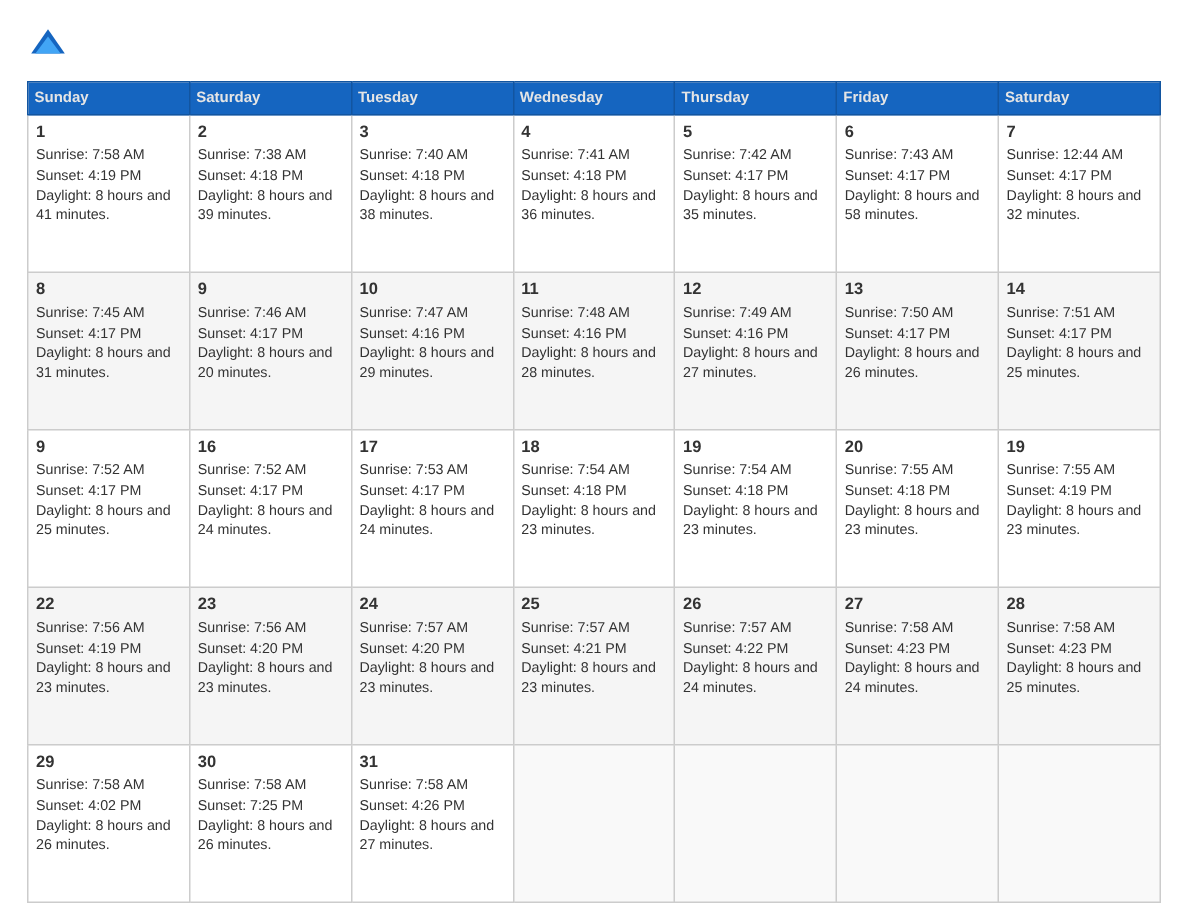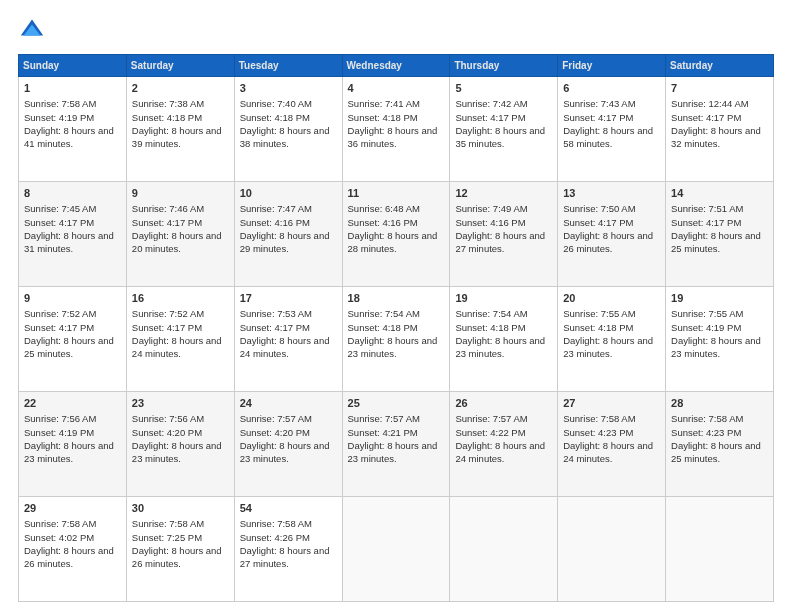--- a/index.html
+++ b/index.html
@@ -139,21 +139,21 @@
           <td><span class="day-num">3</span><span>Sunrise: 7:40 AM</span><br><span>Sunset: 4:18 PM</span><br><span>Daylight: 8 hours and 38 minutes.</span></td>
           <td><span class="day-num">4</span><span>Sunrise: 7:41 AM</span><br><span>Sunset: 4:18 PM</span><br><span>Daylight: 8 hours and 36 minutes.</span></td>
           <td><span class="day-num">5</span><span>Sunrise: 7:42 AM</span><br><span>Sunset: 4:17 PM</span><br><span>Daylight: 8 hours and 35 minutes.</span></td>
           <td><span class="day-num">6</span><span>Sunrise: 7:43 AM</span><br><span>Sunset: 4:17 PM</span><br><span>Daylight: 8 hours and 58 minutes.</span></td>
           <td><span class="day-num">7</span><span>Sunrise: 12:44 AM</span><br><span>Sunset: 4:17 PM</span><br><span>Daylight: 8 hours and 32 minutes.</span></td>
         </tr>
         <tr>
           <td><span class="day-num">8</span><span>Sunrise: 7:45 AM</span><br><span>Sunset: 4:17 PM</span><br><span>Daylight: 8 hours and 31 minutes.</span></td>
           <td><span class="day-num">9</span><span>Sunrise: 7:46 AM</span><br><span>Sunset: 4:17 PM</span><br><span>Daylight: 8 hours and 20 minutes.</span></td>
           <td><span class="day-num">10</span><span>Sunrise: 7:47 AM</span><br><span>Sunset: 4:16 PM</span><br><span>Daylight: 8 hours and 29 minutes.</span></td>
-          <td><span class="day-num">11</span><span>Sunrise: 6:48 AM</span><br><span>Sunset: 4:16 PM</span><br><span>Daylight: 8 hours and 28 minutes.</span></td>
+          <td><span class="day-num">11</span><span>Sunrise: 7:48 AM</span><br><span>Sunset: 4:16 PM</span><br><span>Daylight: 8 hours and 28 minutes.</span></td>
           <td><span class="day-num">12</span><span>Sunrise: 7:49 AM</span><br><span>Sunset: 4:16 PM</span><br><span>Daylight: 8 hours and 27 minutes.</span></td>
           <td><span class="day-num">13</span><span>Sunrise: 7:50 AM</span><br><span>Sunset: 4:17 PM</span><br><span>Daylight: 8 hours and 26 minutes.</span></td>
           <td><span class="day-num">14</span><span>Sunrise: 7:51 AM</span><br><span>Sunset: 4:17 PM</span><br><span>Daylight: 8 hours and 25 minutes.</span></td>
         </tr>
         <tr>
           <td><span class="day-num">9</span><span>Sunrise: 7:52 AM</span><br><span>Sunset: 4:17 PM</span><br><span>Daylight: 8 hours and 25 minutes.</span></td>
           <td><span class="day-num">16</span><span>Sunrise: 7:52 AM</span><br><span>Sunset: 4:17 PM</span><br><span>Daylight: 8 hours and 24 minutes.</span></td>
           <td><span class="day-num">17</span><span>Sunrise: 7:53 AM</span><br><span>Sunset: 4:17 PM</span><br><span>Daylight: 8 hours and 24 minutes.</span></td>
           <td><span class="day-num">18</span><span>Sunrise: 7:54 AM</span><br><span>Sunset: 4:18 PM</span><br><span>Daylight: 8 hours and 23 minutes.</span></td>
           <td><span class="day-num">19</span><span>Sunrise: 7:54 AM</span><br><span>Sunset: 4:18 PM</span><br><span>Daylight: 8 hours and 23 minutes.</span></td>
@@ -165,21 +165,21 @@
           <td><span class="day-num">23</span><span>Sunrise: 7:56 AM</span><br><span>Sunset: 4:20 PM</span><br><span>Daylight: 8 hours and 23 minutes.</span></td>
           <td><span class="day-num">24</span><span>Sunrise: 7:57 AM</span><br><span>Sunset: 4:20 PM</span><br><span>Daylight: 8 hours and 23 minutes.</span></td>
           <td><span class="day-num">25</span><span>Sunrise: 7:57 AM</span><br><span>Sunset: 4:21 PM</span><br><span>Daylight: 8 hours and 23 minutes.</span></td>
           <td><span class="day-num">26</span><span>Sunrise: 7:57 AM</span><br><span>Sunset: 4:22 PM</span><br><span>Daylight: 8 hours and 24 minutes.</span></td>
           <td><span class="day-num">27</span><span>Sunrise: 7:58 AM</span><br><span>Sunset: 4:23 PM</span><br><span>Daylight: 8 hours and 24 minutes.</span></td>
           <td><span class="day-num">28</span><span>Sunrise: 7:58 AM</span><br><span>Sunset: 4:23 PM</span><br><span>Daylight: 8 hours and 25 minutes.</span></td>
         </tr>
         <tr>
           <td><span class="day-num">29</span><span>Sunrise: 7:58 AM</span><br><span>Sunset: 4:02 PM</span><br><span>Daylight: 8 hours and 26 minutes.</span></td>
           <td><span class="day-num">30</span><span>Sunrise: 7:58 AM</span><br><span>Sunset: 7:25 PM</span><br><span>Daylight: 8 hours and 26 minutes.</span></td>
-          <td><span class="day-num">54</span><span>Sunrise: 7:58 AM</span><br><span>Sunset: 4:26 PM</span><br><span>Daylight: 8 hours and 27 minutes.</span></td>
+          <td><span class="day-num">31</span><span>Sunrise: 7:58 AM</span><br><span>Sunset: 4:26 PM</span><br><span>Daylight: 8 hours and 27 minutes.</span></td>
           <td class="empty-cell"></td>
           <td class="empty-cell"></td>
           <td class="empty-cell"></td>
           <td class="empty-cell"></td>
         </tr>
       </tbody>
   </table>
 </div>
 
 </body></html>

